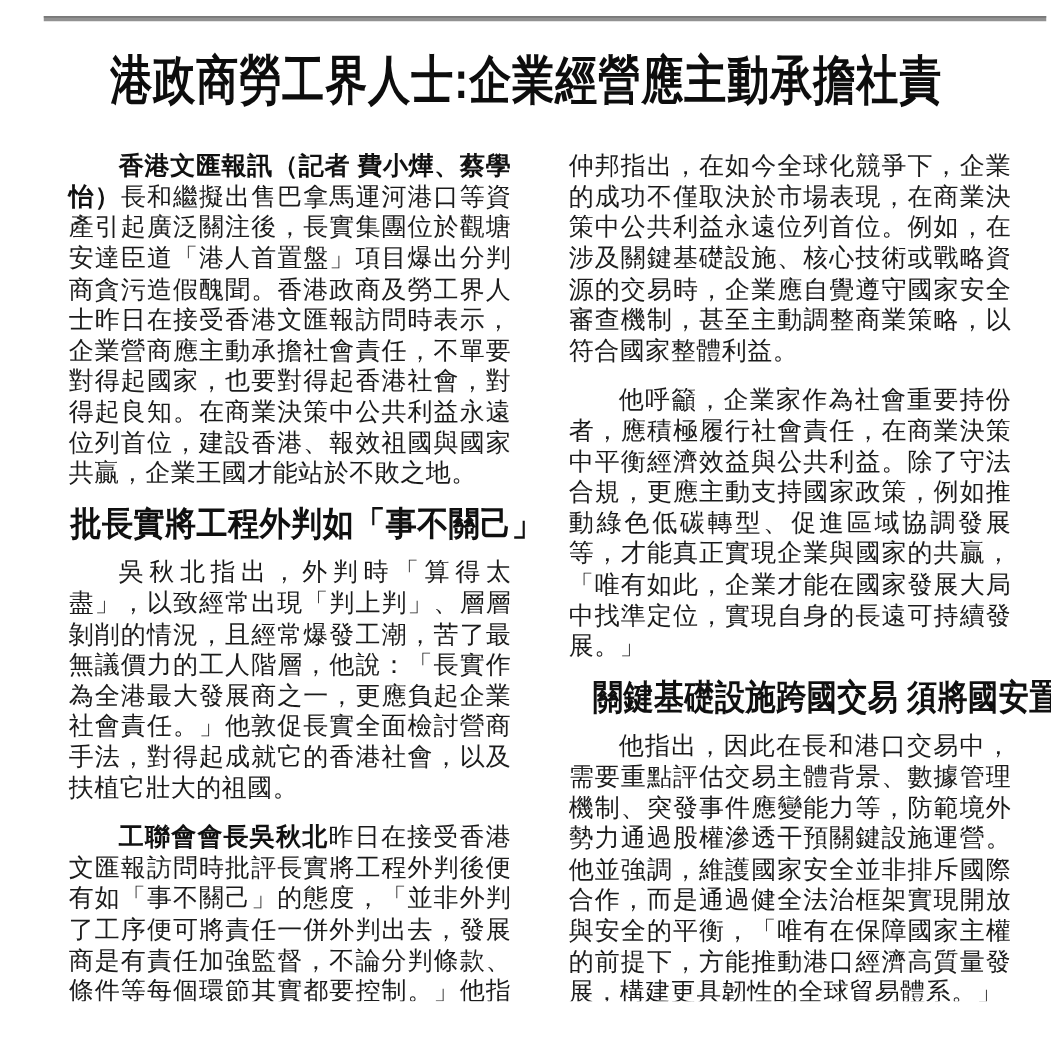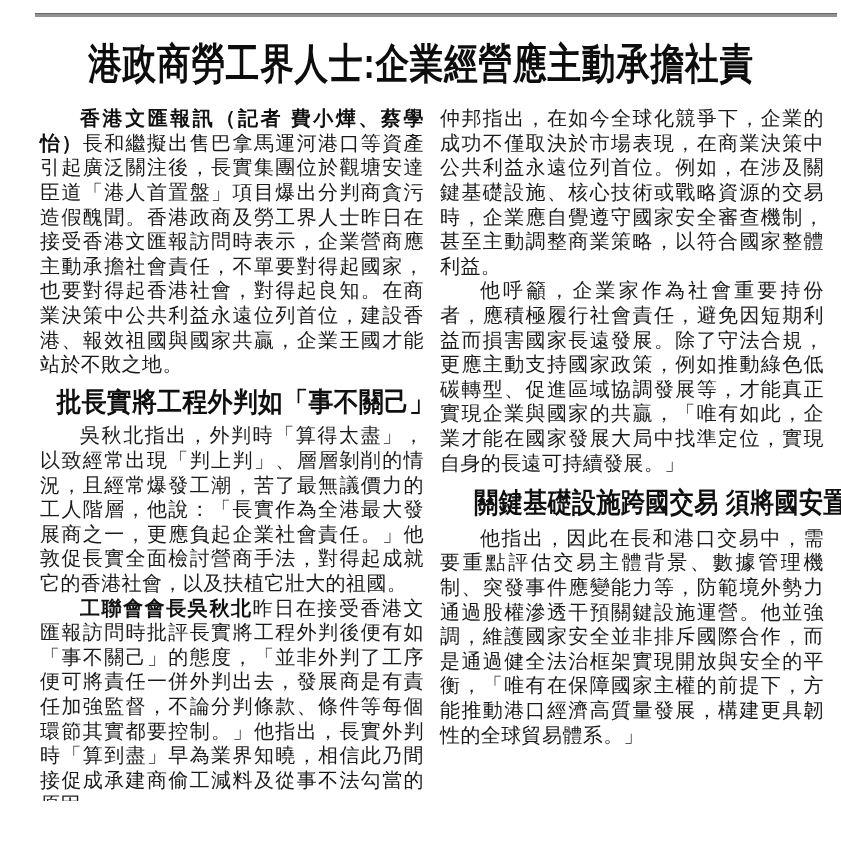--- a/index.html
+++ b/index.html
@@ -41,21 +41,21 @@
     padding:18px 19px 0 40px;
   }
   .col{
     width:384px;
     flex:0 0 384px;
     font-size:20px;
     line-height:24.6px;
     text-align:justify;
     letter-spacing:0.4px;
   }
-  .col p{margin:0;}
+  .col p{margin:15px;}
   .col p.indent{text-indent:2em;}
   .col b{font-weight:bold;color:#111;}
   .subhead{
     margin:13px 0 9px 0;
     text-align:center;
     font-family:"Liberation Sans","DejaVu Sans",sans-serif;
     font-weight:900;
     color:#101010;
     white-space:nowrap;
     text-indent:0;
@@ -84,21 +84,21 @@
       <p class="indent"><span>吳秋北指出，外判時「算得太盡」，以致經常出現「判上判」、層層剝削的情況，且經常爆發工潮，苦了最無議價力的工人階層，他說：「長實作為全港最大發展商之一，更應負起企業社會責任。」他敦促長實全面檢討營商手法，對得起成就它的香港社會，以及扶植它壯大的祖國。</span></p>
 
       <p class="indent"><b>工聯會會長吳秋北</b><span>昨日在接受香港文匯報訪問時批評長實將工程外判後便有如「事不關己」的態度，「並非外判了工序便可將責任一併外判出去，發展商是有責任加強監督，不論分判條款、條件等每個環節其實都要控制。」他指出，長實外判時「算到盡」早為業界知曉，相信此乃間接促成承建商偷工減料及從事不法勾當的原因。</span></p>
 
       <p class="indent"><b>企業經營不應棄國家利益於不顧</b><span>表示，現代企業應承擔社會責任，將國家安全、公共利益與可持續發展納入核心考量。作為企業家，應該考慮國家安全和社會整體利益為先，避免因短期利益而損害國家長遠發展。「企業經營不應棄國家利益於不顧，更不可逾越國家主權與民族大義的紅線。」鄭</span></p>
     </div>
 
     <div class="col">
       <p><span>仲邦指出，在如今全球化競爭下，企業的成功不僅取決於市場表現，在商業決策中公共利益永遠位列首位。例如，在涉及關鍵基礎設施、核心技術或戰略資源的交易時，企業應自覺遵守國家安全審查機制，甚至主動調整商業策略，以符合國家整體利益。</span></p>
 
-      <p class="indent"><span>他呼籲，企業家作為社會重要持份者，應積極履行社會責任，避免因短期利益而損害國家長遠發展。除了守法合規，更應主動支持國家政策，例如推動綠色低碳轉型、促進區域協調發展等，才能真正實現企業與國家的共贏，「唯有如此，企業才能在國家發展大局中找準定位，實現自身的長遠可持續發展。」</span></p>
+      <p class="indent"><span>他呼籲，企業家作為社會重要持份者，應積極履行社會責任，在商業決策中平衡經濟效益與公共利益。除了守法合規，更應主動支持國家政策，例如推動綠色低碳轉型、促進區域協調發展等，才能真正實現企業與國家的共贏，「唯有如此，企業才能在國家發展大局中找準定位，實現自身的長遠可持續發展。」</span></p>
 
       <h2 class="subhead subhead-2"><span class="squeeze">關鍵基礎設施跨國交易 須將國安置首位</span></h2>
 
 
       <p class="indent"><span>他指出，因此在長和港口交易中，需要重點評估交易主體背景、數據管理機制、突發事件應變能力等，防範境外勢力通過股權滲透干預關鍵設施運營。他並強調，維護國家安全並非排斥國際合作，而是通過健全法治框架實現開放與安全的平衡，「唯有在保障國家主權的前提下，方能推動港口經濟高質量發展，構建更具韌性的全球貿易體系。」</span></p>
     </div>
 
   </div>
 
   <div class="bottom-rule"></div>

